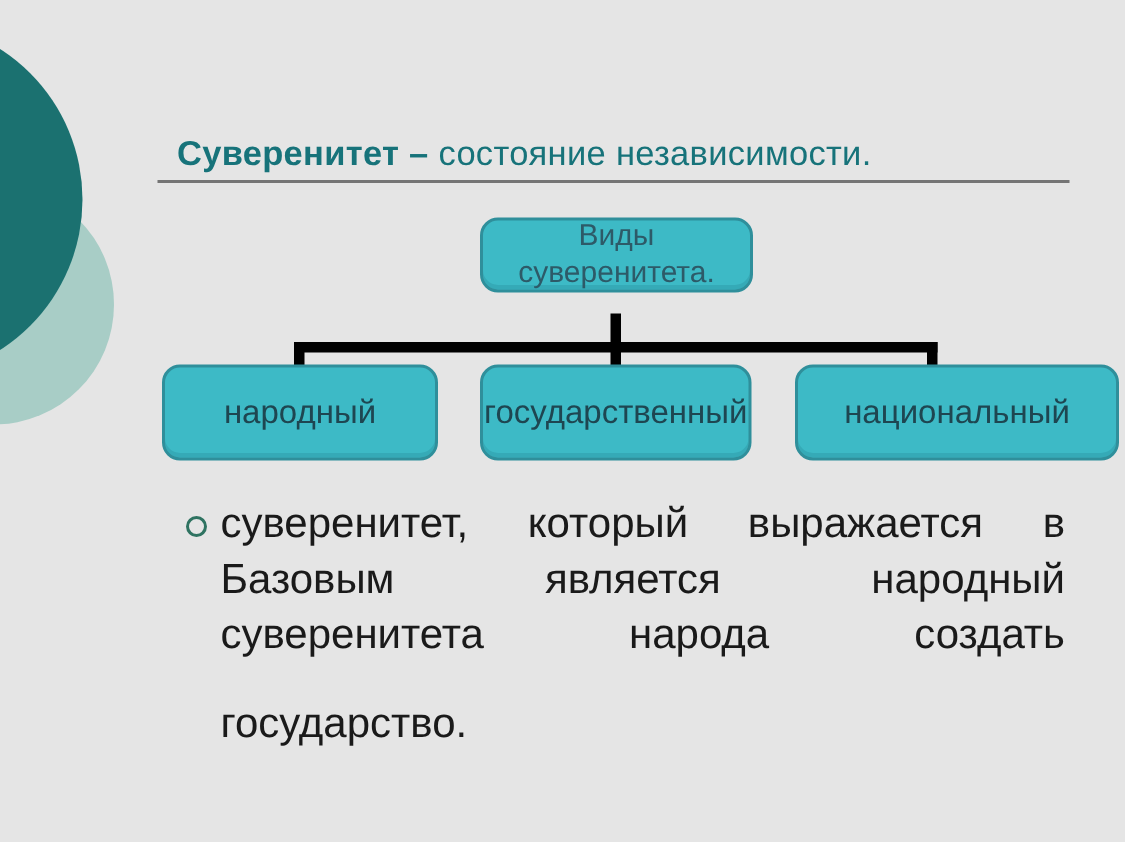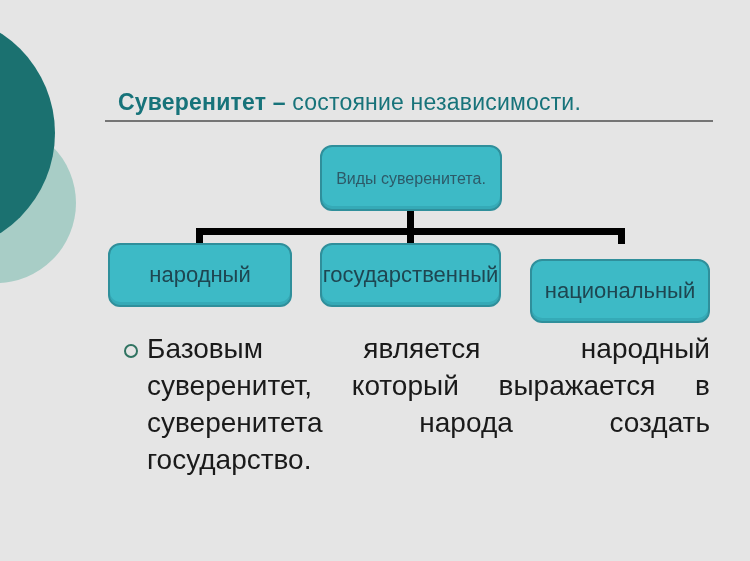--- a/index.html
+++ b/index.html
@@ -30,47 +30,47 @@
 
   
   .org-box {
     position: absolute; box-sizing: border-box;
     background: #3dbac6; border: 2px solid #2f8f9b; border-radius: 12px;
     display: flex; align-items: center; justify-content: center;
     text-align: center; color: #1e4651;
     box-shadow: inset 0 -3px 0 rgba(0, 60, 70, 0.12);
   }
   .root-box {
-    left: 320px; top: 145px; width: 182px; height: 66px;
-    font-size: 16px; line-height: 25px; color: #2d5a68; padding: 0 14px;
+    left: 320px; top: 145px; width: 182px; height: 50px;
+    font-size: 20px; line-height: 25px; color: #2d5a68; padding: 0 14px;
   }
   .child-box { top: 243px; height: 64px; font-size: 22px; }
   .child-box-1 { left: 108px; width: 184px; align-items: center; }
   .child-box-2 { left: 320px; width: 181px; }
-  .child-box-3 { left: 530px; width: 180px; margin-top: 16px; }
+  .child-box-3 { left: 530px; width: 216px; }
 
   
   .connector { position: absolute; background: #000000; }
   .conn-stem   { left: 407px; top: 209px; width: 7px; height: 35px; }
   .conn-hbar   { left: 196px; top: 228px; width: 429px; height: 7px; }
   .conn-drop-l { left: 196px; top: 228px; width: 7px; height: 16px; }
   .conn-drop-r { left: 618px; top: 228px; width: 7px; height: 16px; }
 
   
   .bullet-circle {
     position: absolute; left: 124px; top: 344px;
     width: 14px; height: 14px; box-sizing: border-box;
     border: 2px solid #2f7361; border-radius: 50%; background: transparent;
   }
   .body-text {
     position: absolute; left: 147px; top: 330px; width: 563px;
     font-size: 28px; line-height: 37px; color: #1a1a1a;
   }
   .body-line { text-align: justify; text-align-last: justify; }
-  .body-line.last { text-align: justify; text-align-last: left; }
+  .body-line.last { text-align: justify; text-align-last: left; margin-top: 22px; }
 </style>
 </head>
 <body>
 
 <div class="slide">
 
   <div class="circle circle-light"></div>
   <div class="circle circle-dark"></div>
 
   <div class="title"><span class="title-term">Суверенитет –</span><span class="title-rest"> состояние независимости.</span></div>
@@ -89,19 +89,19 @@
   </div>
   <div class="org-box child-box child-box-2">
     <span>государственный</span>
   </div>
   <div class="org-box child-box child-box-3">
     <span>национальный</span>
   </div>
 
   <div class="bullet-circle"></div>
   <div class="body-text">
+    <div class="body-line">суверенитет, который выражается в</div>
     <div class="body-line">Базовым является народный</div>
-    <div class="body-line">суверенитет, который выражается в</div>
     <div class="body-line">суверенитета народа создать</div>
     <div class="body-line last">государство.</div>
   </div>
 
 </div>
 
 </body></html>

